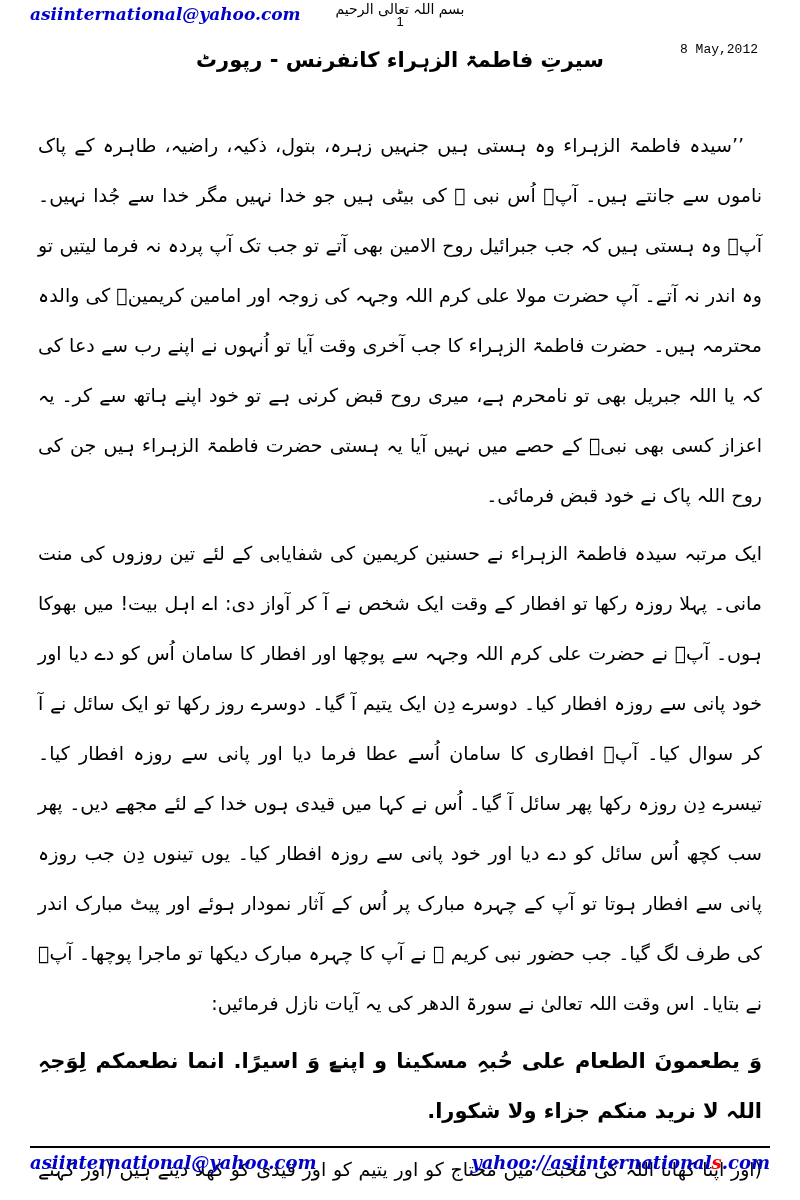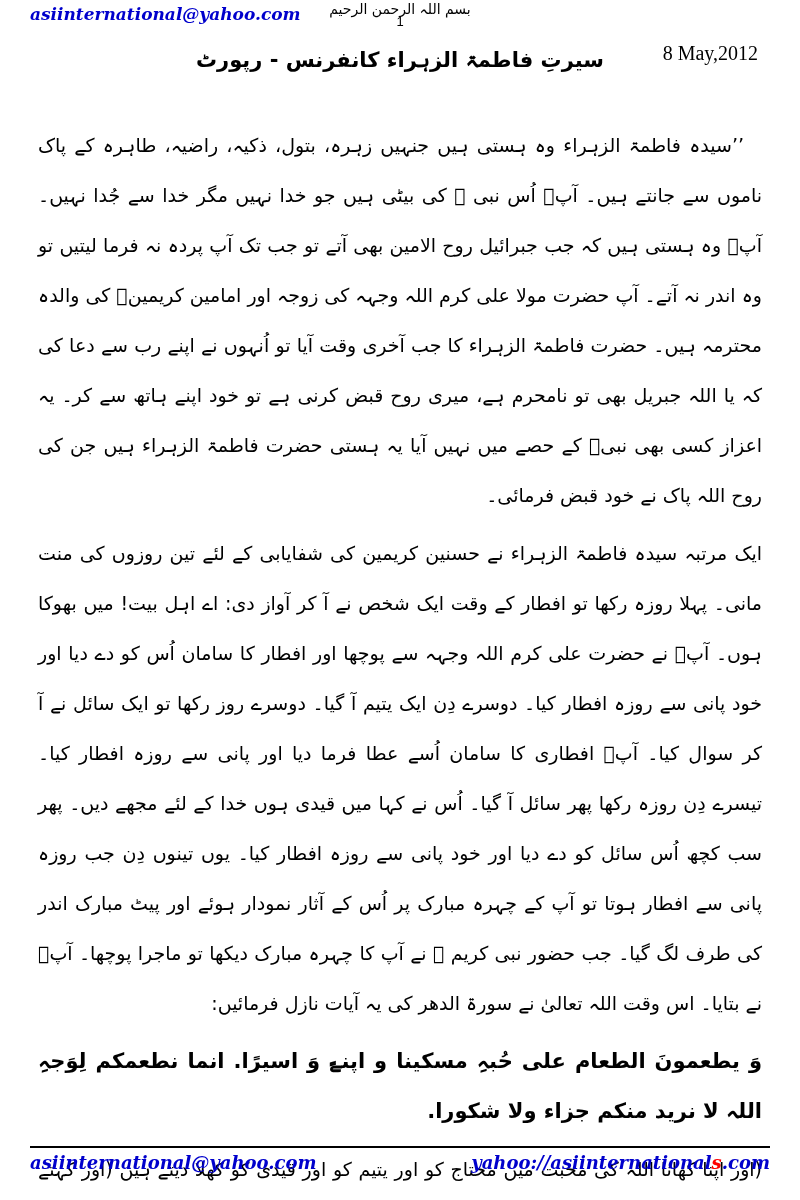--- a/index.html
+++ b/index.html
@@ -27,22 +27,22 @@
     font-size:14px;direction:rtl;
     font-family:"DejaVu Sans",sans-serif;
   }
   .page-num{
     font-size:13px;
     font-family:"Liberation Sans",sans-serif;
     margin-top:-2px;
   }
   .hdr-date{
     position:absolute;top:42px;right:42px;
-    font-family:Liberation Serif, serif;
-    font-size:20px;color:#000;
+    font-family:Liberation Mono, monospace;
+    font-size:13px;color:#000;
   }
   .doc-title{
     position:absolute;top:48px;left:0;right:0;
     text-align:center;direction:rtl;
     font-size:21px;font-weight:bold;
     font-family:"DejaVu Sans",sans-serif;
     letter-spacing:1px;
   }
   
   .body-text{
@@ -76,21 +76,21 @@
   .accent-red{color:#ff0000;}
 </style>
 </head>
 <body>
 
 <div class="page">
 
   <a class="hdr-email">asiinternational@yahoo.com</a>
 
   <div class="bismillah-wrap">
-    <div class="bismillah">بسم اللہ الرحمن الرحیم</div>
+    <div class="bismillah">بسم اللہ تعالی الرحیم</div>
     <div class="page-num">1</div>
   </div>
 
   <div class="hdr-date">8 May,2012</div>
 
   <div class="doc-title">سیرتِ فاطمۃ الزہراء کانفرنس - رپورٹ</div>
 
   <div class="body-text">
 
     <p class="para-indent">’’سیدہ فاطمۃ الزہراء وہ ہستی ہیں جنہیں زہرہ، بتول، ذکیہ، راضیہ، طاہرہ کے پاک ناموں سے جانتے ہیں۔ آپؐ اُس نبی ﷺ کی بیٹی ہیں جو خدا نہیں مگر خدا سے جُدا نہیں۔ آپؑ وہ ہستی ہیں کہ جب جبرائیل روح الامین بھی آتے تو جب تک آپ پردہ نہ فرما لیتیں تو وہ اندر نہ آتے۔ آپ حضرت مولا علی کرم اللہ وجہہ کی زوجہ اور امامین کریمینؑ کی والدہ محترمہ ہیں۔ حضرت فاطمۃ الزہراء کا جب آخری وقت آیا تو اُنہوں نے اپنے رب سے دعا کی کہ یا اللہ جبریل بھی تو نامحرم ہے، میری روح قبض کرنی ہے تو خود اپنے ہاتھ سے کر۔ یہ اعزاز کسی بھی نبیؑ کے حصے میں نہیں آیا یہ ہستی حضرت فاطمۃ الزہراء ہیں جن کی روح اللہ پاک نے خود قبض فرمائی۔</p>

